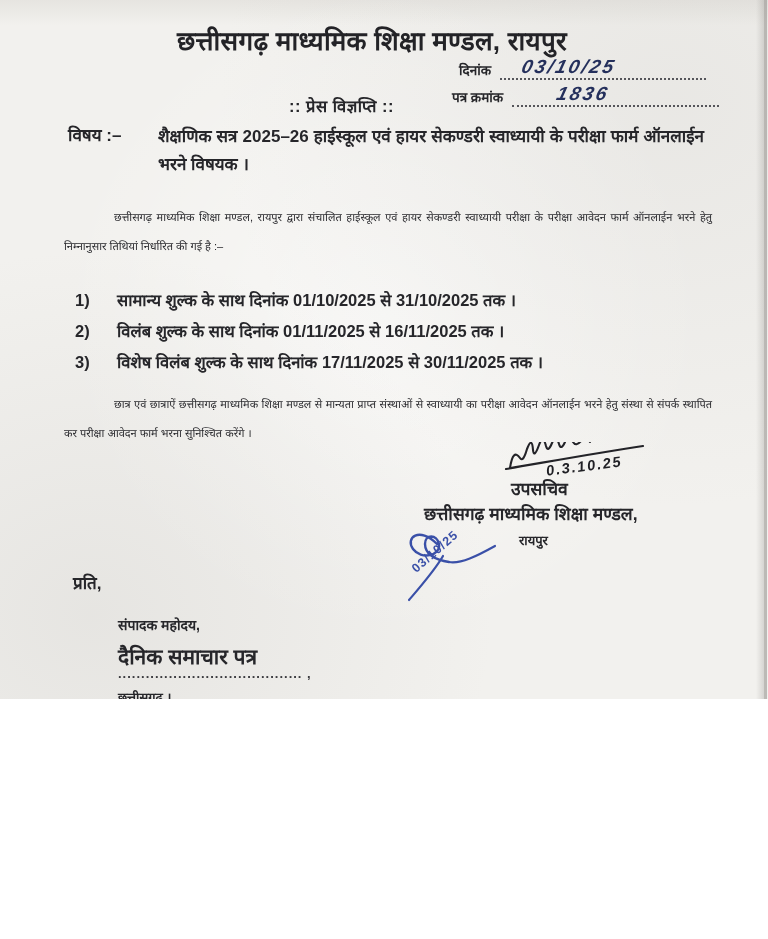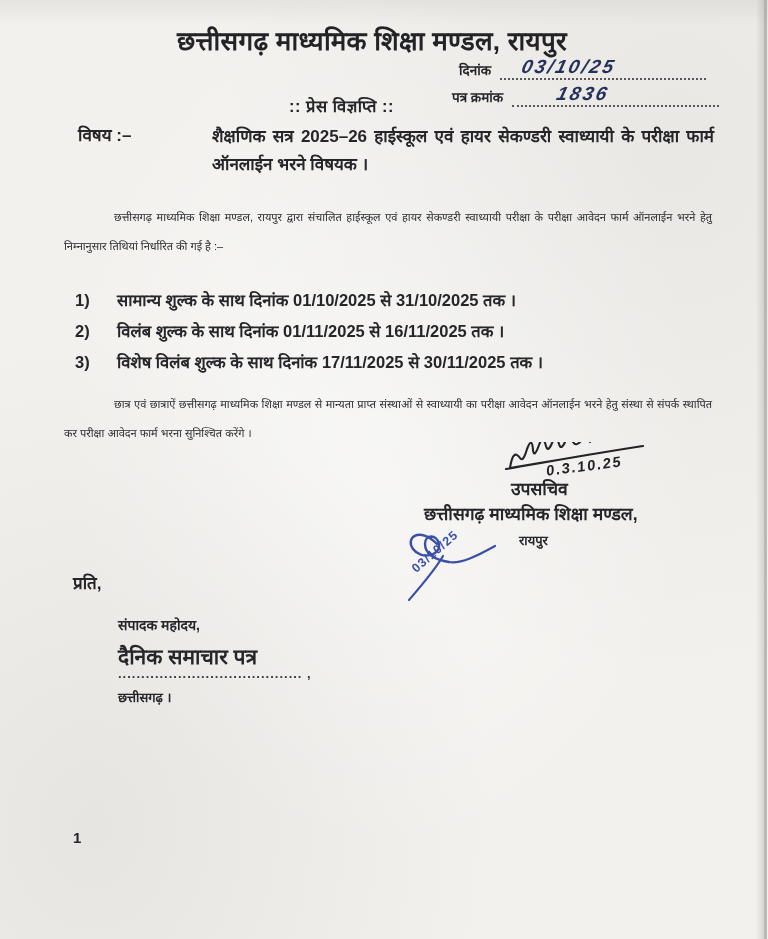--- a/index.html
+++ b/index.html
@@ -1,18 +1,18 @@
 <!DOCTYPE html>
 <html><head>
 <meta charset="utf-8">
 <style>
   html,body{margin:0;padding:0;background:#ffffff;}
   .page{
     position:relative;
-    width:768px;height:939px;
+    width:768px;height:699px;
     margin:0;
     overflow:hidden;
     font-family:"Liberation Sans","DejaVu Sans",sans-serif;
     color:#26262a;
     background:
       radial-gradient(ellipse at 12% 88%, rgba(188,186,182,.22), transparent 42%),
       radial-gradient(ellipse at 88% 15%, rgba(196,194,190,.20), transparent 48%),
       radial-gradient(ellipse at 50% 45%, rgba(255,255,255,.5), transparent 60%),
       linear-gradient(180deg,#e6e4e0 0px,#f2f1ee 26px),
       #f2f1ee;
@@ -50,21 +50,21 @@
     font-size:19px;line-height:1;
   }
   .date-field{top:58px;left:459px;}
   .date-field .hfill{width:206px;}
   .date-field .hand{position:absolute;left:22px;bottom:2px;}
   .letterno-field{top:85px;left:452px;}
   .letterno-field .hfill{width:207px;}
   .letterno-field .hand{position:absolute;left:45px;bottom:2px;}
 
   
-  .subject-row{top:123px;left:78px;width:636px;display:flex;gap:44px;}
+  .subject-row{top:123px;left:68px;width:636px;display:flex;}
   .subject-label{width:90px;flex:0 0 90px;font-size:17px;font-weight:700;}
   .subject-text{
     flex:1;font-size:17px;font-weight:700;line-height:28px;
     text-align:justify;
   }
 
   
   .para{
     left:64px;width:648px;
     font-size:11px;font-weight:400;line-height:29px;

